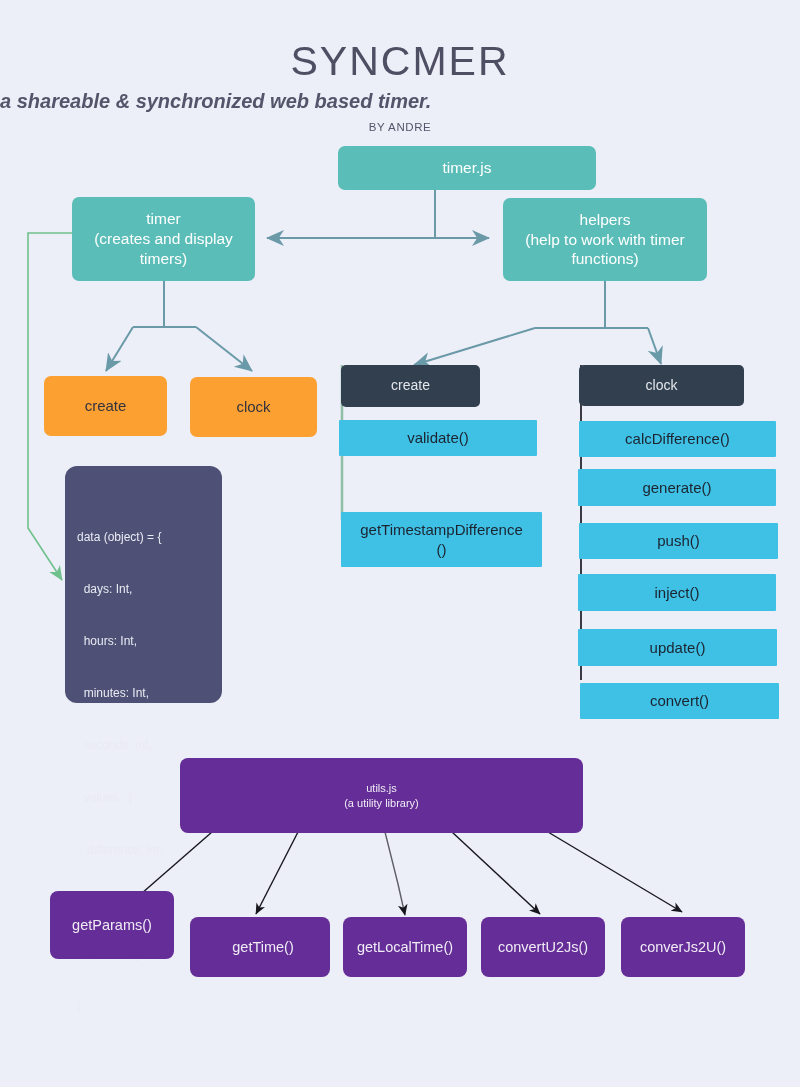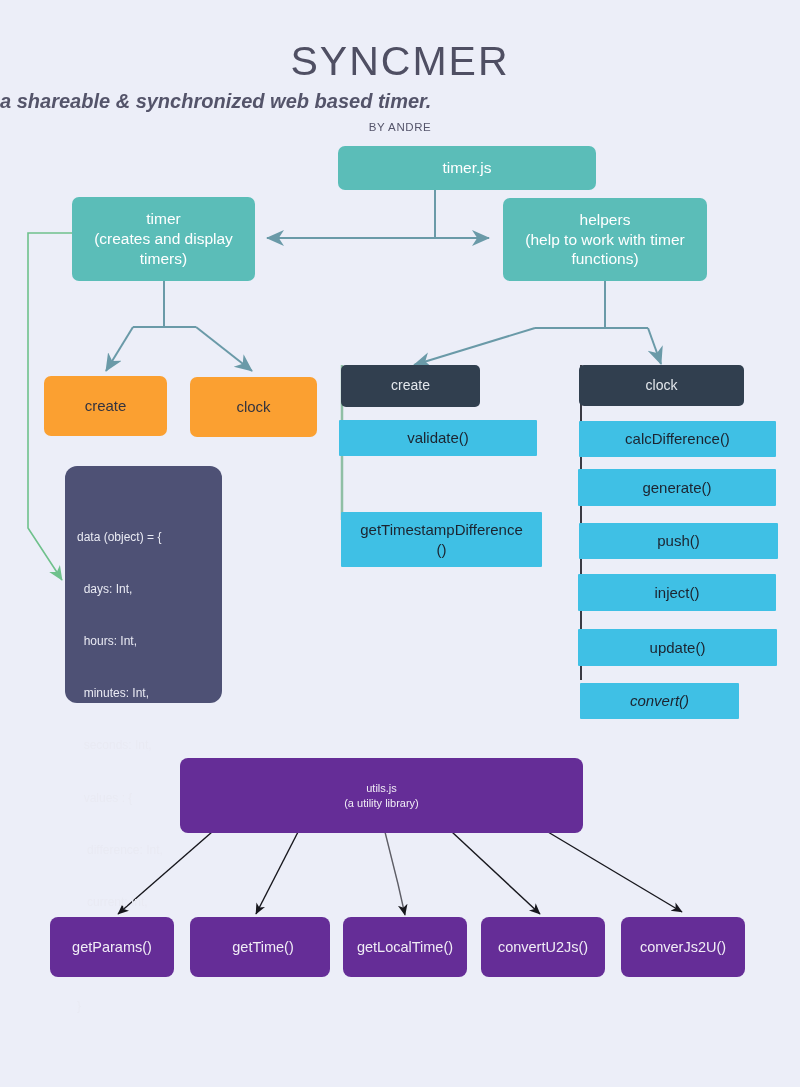--- a/index.html
+++ b/index.html
@@ -245,30 +245,30 @@
   </div>
   <div class="node cyan" style="left:579px; top:523px; width:199px; height:36px;">
     <span>push()</span>
   </div>
   <div class="node cyan" style="left:578px; top:574px; width:198px; height:37px;">
     <span>inject()</span>
   </div>
   <div class="node cyan" style="left:578px; top:629px; width:199px; height:37px;">
     <span>update()</span>
   </div>
-  <div class="node cyan" style="left:580px; top:683px; width:159px; height:36px;font-style:italic;">
+  <div class="node cyan" style="left:580px; top:683px; width:199px; height:36px;">
     <span>convert()</span>
   </div>
 
   <div class="node purple" style="left:180px; top:758px; width:403px; height:75px; white-space:pre-line;">
     <span>utils.js
 (a utility library)</span>
   </div>
 
-  <div class="node purple-small" style="left:50px; top:917px; width:124px; height:60px;">
+  <div class="node purple-small" style="left:50px; top:891px; width:124px; height:68px;">
     <span>getParams()</span>
   </div>
   <div class="node purple-small" style="left:190px; top:917px; width:140px; height:60px;padding-left:6px;">
     <span>getTime()</span>
   </div>
   <div class="node purple-small" style="left:343px; top:917px; width:124px; height:60px;">
     <span>getLocalTime()</span>
   </div>
   <div class="node purple-small" style="left:481px; top:917px; width:124px; height:60px;">
     <span>convertU2Js()</span>

